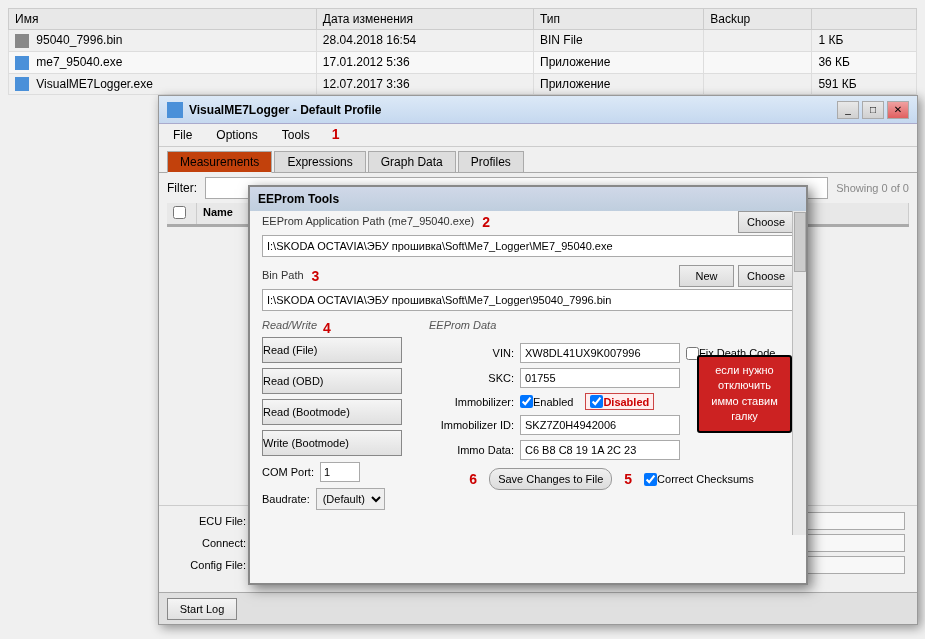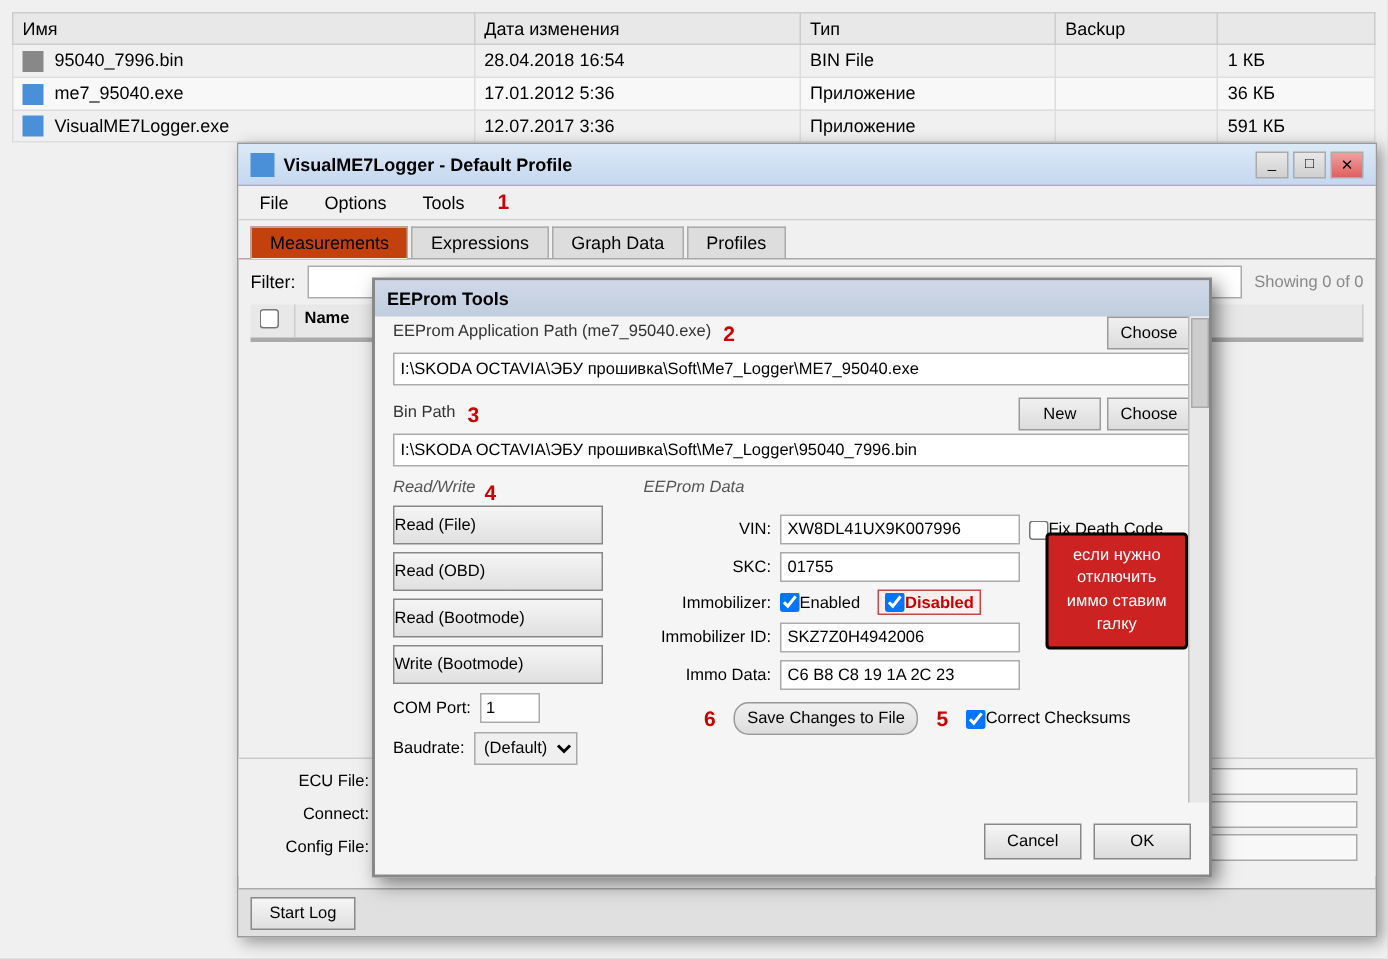--- a/index.html
+++ b/index.html
@@ -623,17 +623,13 @@
           <span>если нужно отключить иммо ставим галку</span>
         </div>
       </div>
     </div>
   </div>
 
   <div class="scroll-area">
     <div class="scroll-thumb"></div>
   </div>
 
-  <div class="dialog-footer">
-    <button class="footer-btn">Cancel</button>
-    <button class="footer-btn">OK</button>
-  </div>
 </div>
 
 </body></html>

